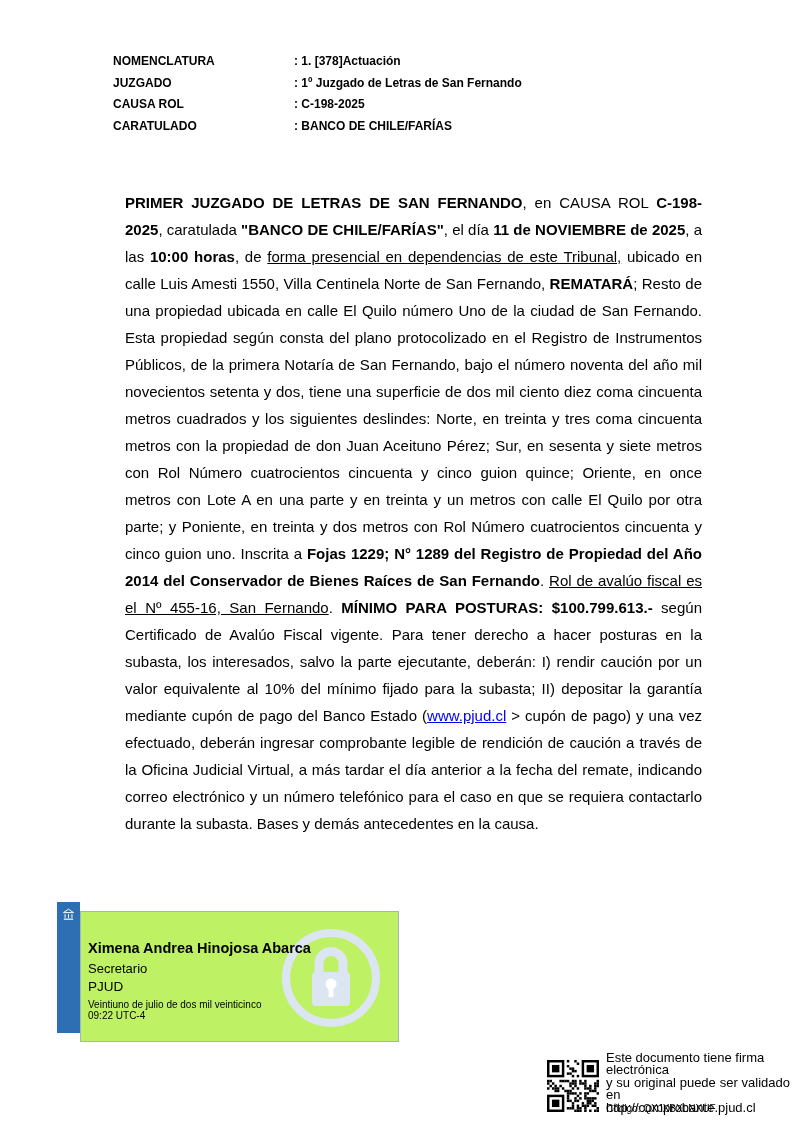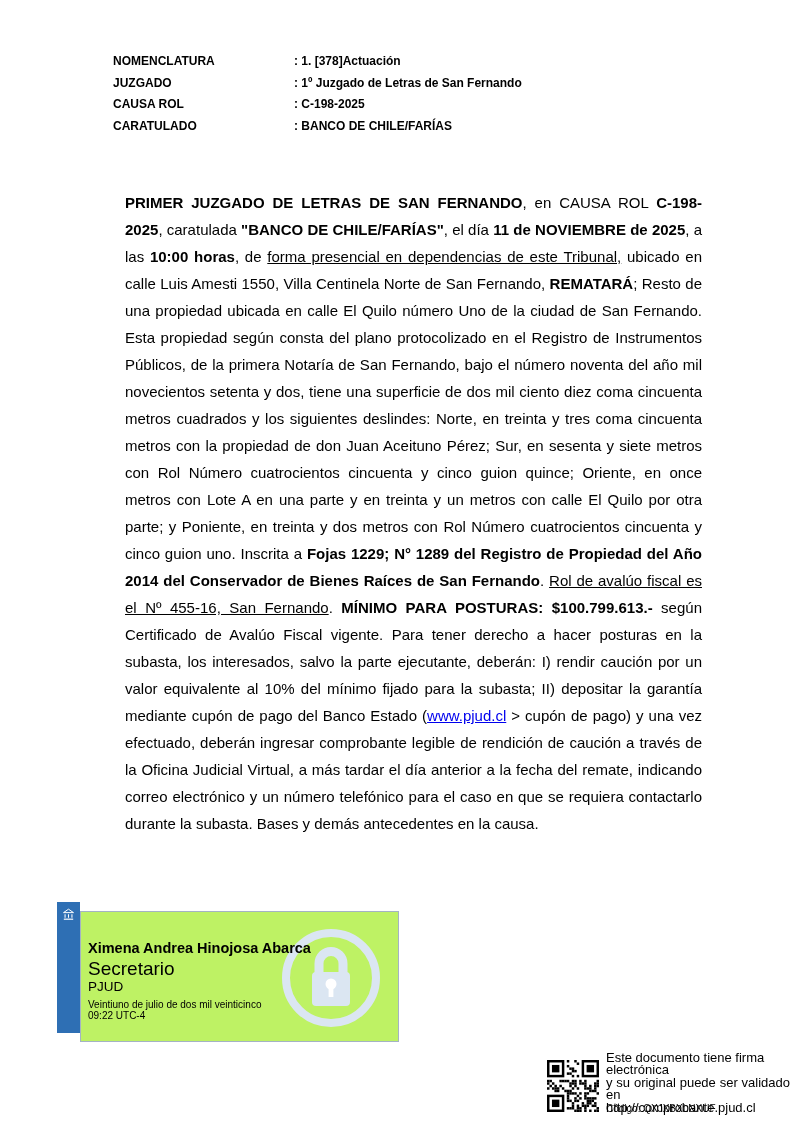--- a/index.html
+++ b/index.html
@@ -27,21 +27,21 @@
   .sig-box { position:absolute; left:80px; top:902px; width:319px; height:131px;
              box-sizing:border-box; border:1px solid var(--box_border); background:#bef264;
              padding:28px 8px 0 7px; overflow:hidden;margin-top:9px; }
   .sig-watermark { position:absolute; left:198px; top:14px; width:104px; height:104px; }
   .wm-ring { fill:none; stroke:var(--watermark); stroke-width:8; }
   .wm-shackle { fill:none; stroke:var(--watermark); stroke-width:9; }
   .wm-body { fill:var(--watermark); }
   .wm-hole { fill:#ffffff; }
   .sig-text { position:relative; z-index:1; }
   .sig-name { font-size:14.5px; font-weight:bold; line-height:16px; margin:0 0 5px; }
-  .sig-role { font-size:19px; line-height:15px; margin:0 0 3px; }
+  .sig-role { font-size:13px; line-height:15px; margin:0 0 3px; }
   .sig-org  { font-size:13.5px; line-height:15px; margin:0 0 6px; }
   .sig-date, .sig-time { font-size:10px; line-height:10.5px; margin:0; }
   
   .qr { position:absolute; left:547px; top:1060px; width:52px; height:52px; }
   .f-text { position:absolute; left:606px; top:1052px; width:184px;
             font-size:13px; line-height:12.4px; }
   .f-stretch { text-align:justify; text-align-last:justify; }
   .f-code { position:absolute; left:606px; top:1103px; font-size:10px; line-height:12px; }
   .courthouse-stroke { stroke:#ffffff; fill:none; }
 </style>

